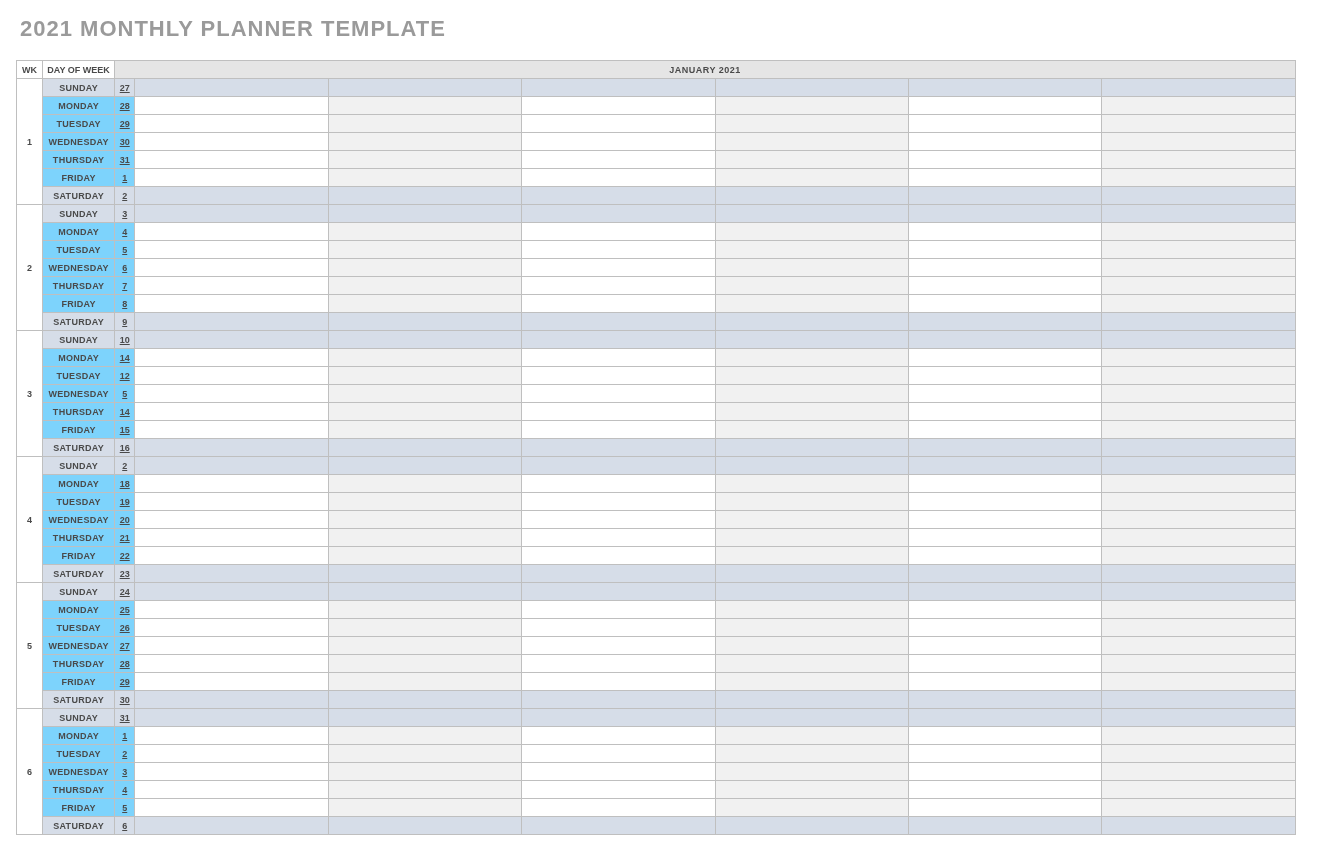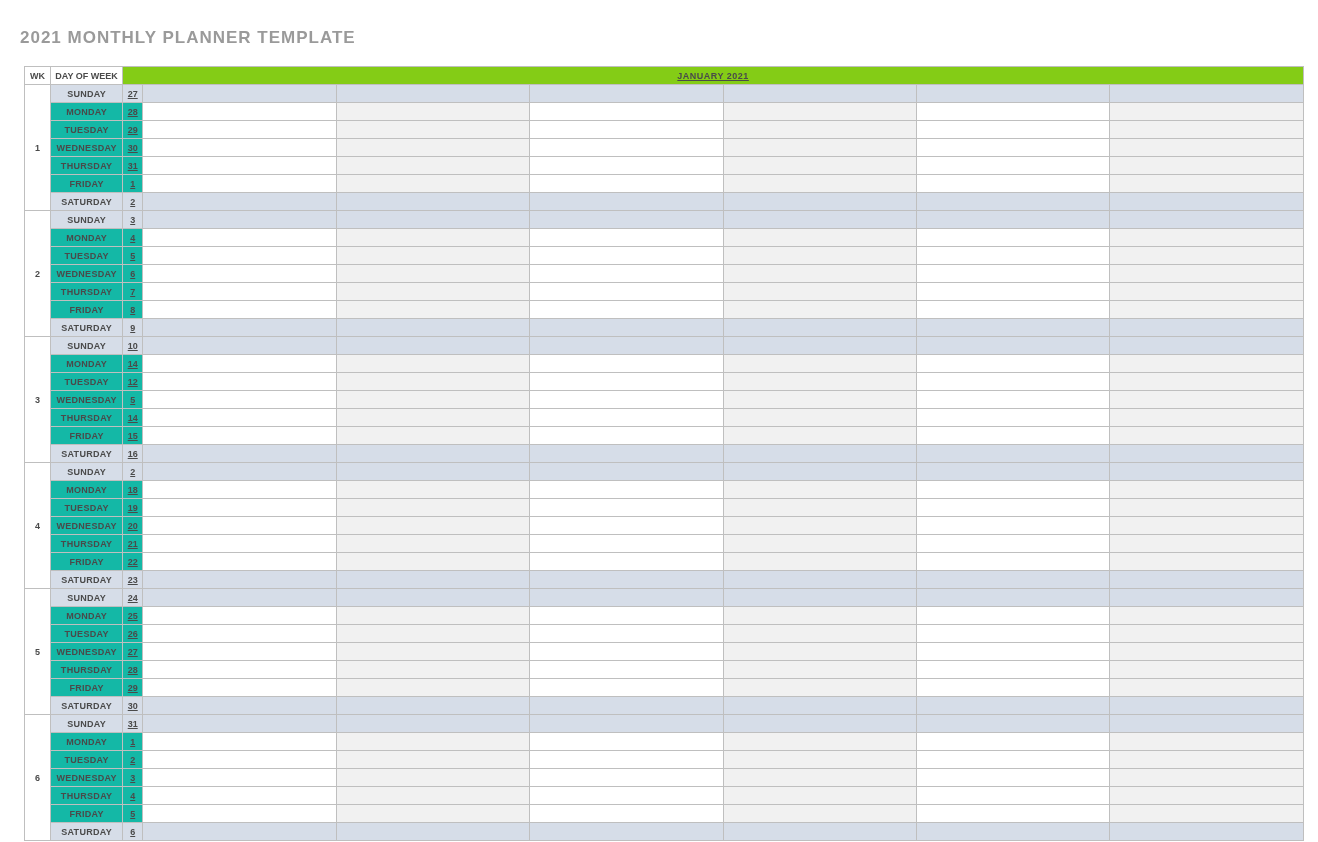--- a/index.html
+++ b/index.html
@@ -5,31 +5,30 @@
   * { box-sizing: border-box; }
   body {
     margin: 0;
     padding: 16px;
     font-family: "Helvetica Neue", Arial, sans-serif;
     background: #ffffff;
     color: #333;
     width: 1318px;
   }
   .title {
-    font-size: 17px;
+    font-size: 22px;
     font-weight: 700;
     letter-spacing: 1px;
     color: #9a9a9a;
-    margin: 12px 0 18px 4px;
+    margin: 0 0 18px 4px;
   }
   table.planner {
     border-collapse: collapse;
     width: 1280px;
     table-layout: fixed;
-    margin-left: 8px;
   }
   table.planner th, table.planner td {
     border: 1px solid #bfbfbf;
     padding: 0;
     height: 18px;
     font-size: 9px;
     font-weight: 700;
     text-align: center;
     vertical-align: middle;
     color: #4a4a4a;
@@ -39,26 +38,25 @@
   col.c-date { width: 20px; }
   col.c-slot { width: 193px; }
 
   th.wk-header, th.dow-header {
     background: #ffffff;
     color: #2d2d2d;
     font-size: 9px;
     height: 16px;
   }
   th.month-header {
-    background: #84cc16;
+    background: #e5e5e5;
     color: #ffffff;
     font-size: 11px;
     letter-spacing: 0.5px;
     height: 16px;
-    text-decoration: underline;
   }
   td.wk-cell {
     background: #ffffff;
     font-size: 10px;
     color: #6a7482;
   }
   td.dow-cell {
     font-size: 9px;
     letter-spacing: 0.3px;
   }
@@ -67,21 +65,21 @@
     color: #3a4a5a;
     text-decoration: underline;
   }
   td.slot-cell {}
 
   
   tr.weekend td.dow-cell,
   tr.weekend td.date-cell,
   tr.weekend td.slot-cell { background: #d6dde8; }
   tr.weekday td.dow-cell,
-  tr.weekday td.date-cell { background: #14b8a6; }
+  tr.weekday td.date-cell { background: #7dd3fc; }
   tr.weekday td.slot-cell { background: #ffffff; }
   tr.weekday td.slot-cell.alt { background: #f1f1f1; }
 </style>
 </head>
 <body>
 
 <h1 class="title">2021 MONTHLY PLANNER TEMPLATE</h1>
 
 <table class="planner">
   <colgroup>

